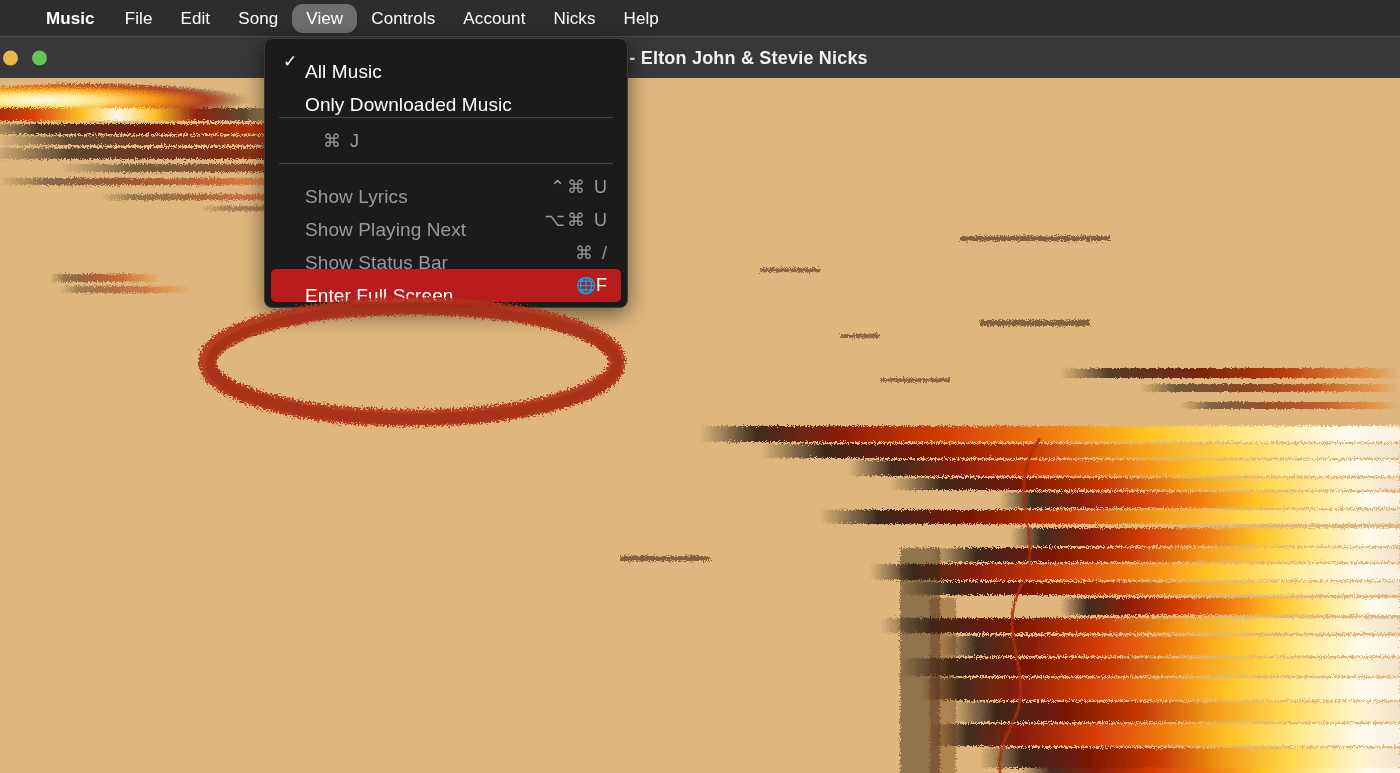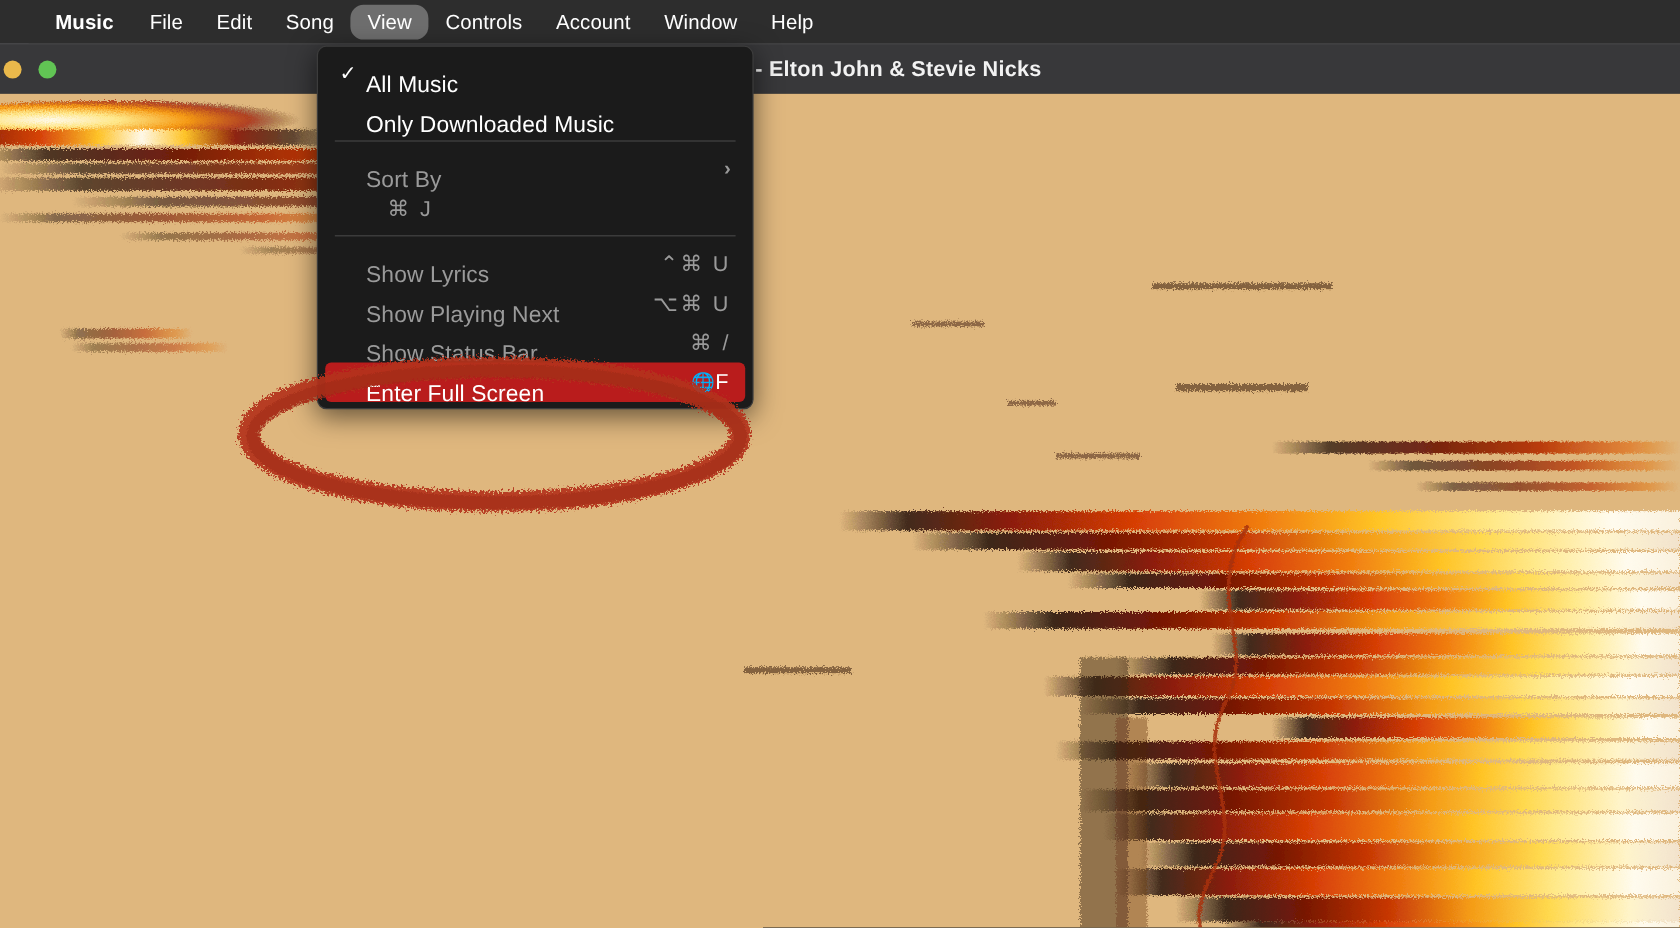--- a/index.html
+++ b/index.html
@@ -307,45 +307,40 @@
   </div>
 
   <div class="menubar">
     <div class="menubar-item app-name">Music</div>
     <div class="menubar-item">File</div>
     <div class="menubar-item">Edit</div>
     <div class="menubar-item">Song</div>
     <div class="menubar-item active">View</div>
     <div class="menubar-item">Controls</div>
     <div class="menubar-item">Account</div>
-    <div class="menubar-item">Window</div>
+    <div class="menubar-item">Nicks</div>
     <div class="menubar-item">Help</div>
   </div>
 
   <div class="menu-panel">
 
     <div class="menu-row enabled">
       <span class="menu-check">✓</span>
       <span class="menu-label">All Music</span>
       <span class="menu-shortcut"></span>
     </div>
 
     <div class="menu-row enabled">
       <span class="menu-check"></span>
       <span class="menu-label">Only Downloaded Music</span>
       <span class="menu-shortcut"></span>
     </div>
 
     <div class="menu-sep"></div>
 
-    <div class="menu-row disabled">
-      <span class="menu-check"></span>
-      <span class="menu-label">Sort By</span>
-      <span class="submenu-arrow">›</span>
-    </div>
 
     <div class="menu-row disabled">
       <span class="menu-check"></span>
       <span class="menu-shortcut">⌘ J</span>
     </div>
 
 
     <div class="menu-sep"></div>
 
     <div class="menu-row disabled">

